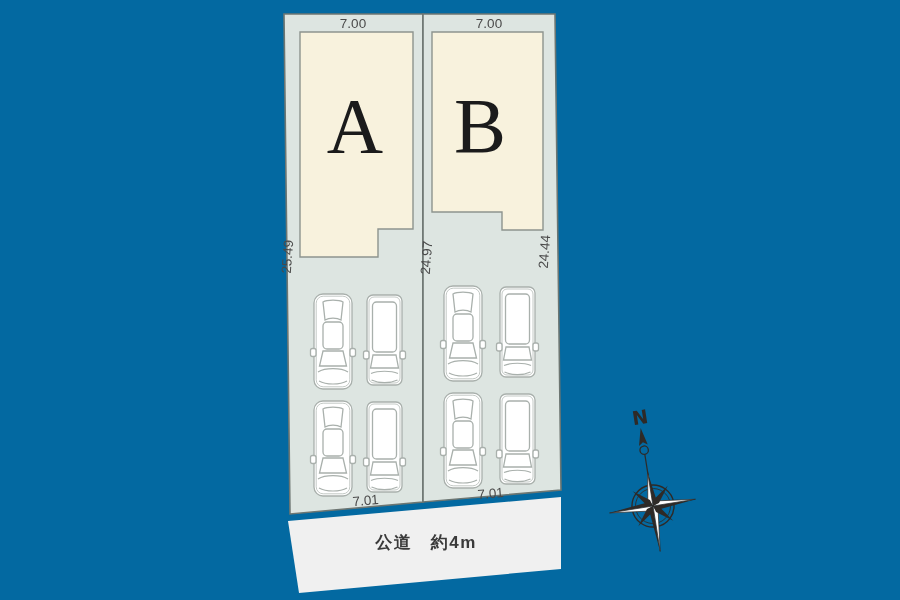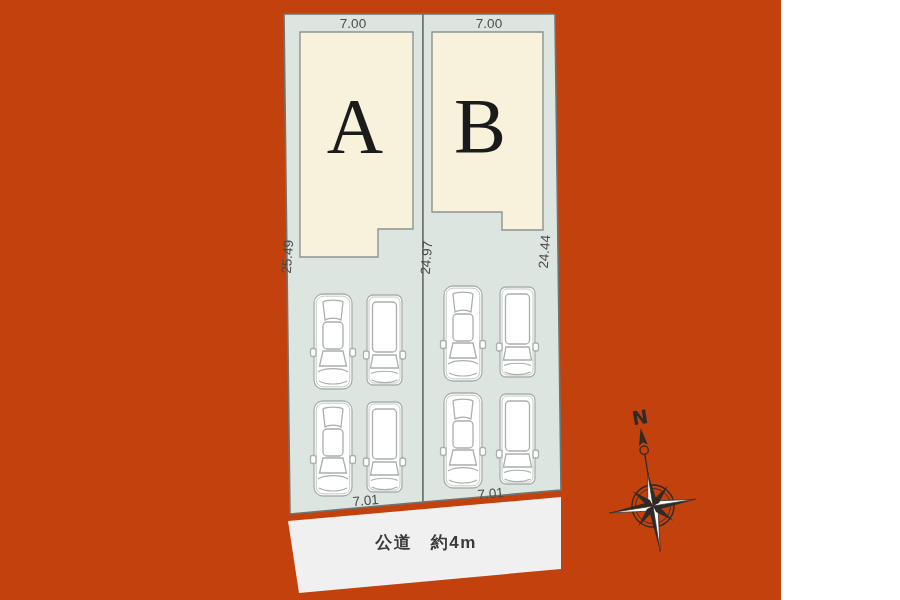--- a/index.html
+++ b/index.html
@@ -1,16 +1,16 @@
 <!DOCTYPE html>
 <html><head>
 <meta charset="utf-8">
 <style>
   html,body{margin:0;padding:0;background:#ffffff;}
-  #stage{position:relative;width:781px;height:600px;background:#c2410c;overflow:hidden;
+  #stage{position:relative;width:900px;height:600px;background:#0369a1;overflow:hidden;
          font-family:"Liberation Sans", sans-serif;}
   svg{display:block;}
   .lot{fill:#dde5e1;stroke:#6d7672;stroke-width:1.6;stroke-linejoin:miter;}
   .building{fill:#f8f2dd;stroke:#8d948e;stroke-width:1.4;stroke-linejoin:miter;}
   .road{fill:#f0f0f0;stroke:none;}
   .dim{font-family:"Liberation Sans", sans-serif;font-size:13.5px;fill:#4a4a4a;}
   .lot-letter{font-family:"Liberation Serif","DejaVu Serif",serif;font-size:78px;fill:#1b1b1b;}
   .road-label{font-family:"Liberation Sans","DejaVu Sans",sans-serif;font-size:17px;
               font-weight:600;fill:#3a3a3a;letter-spacing:1.5px;}
   .north-label{font-family:"DejaVu Sans",sans-serif;font-size:19px;font-weight:700;fill:#2e2a27;}

